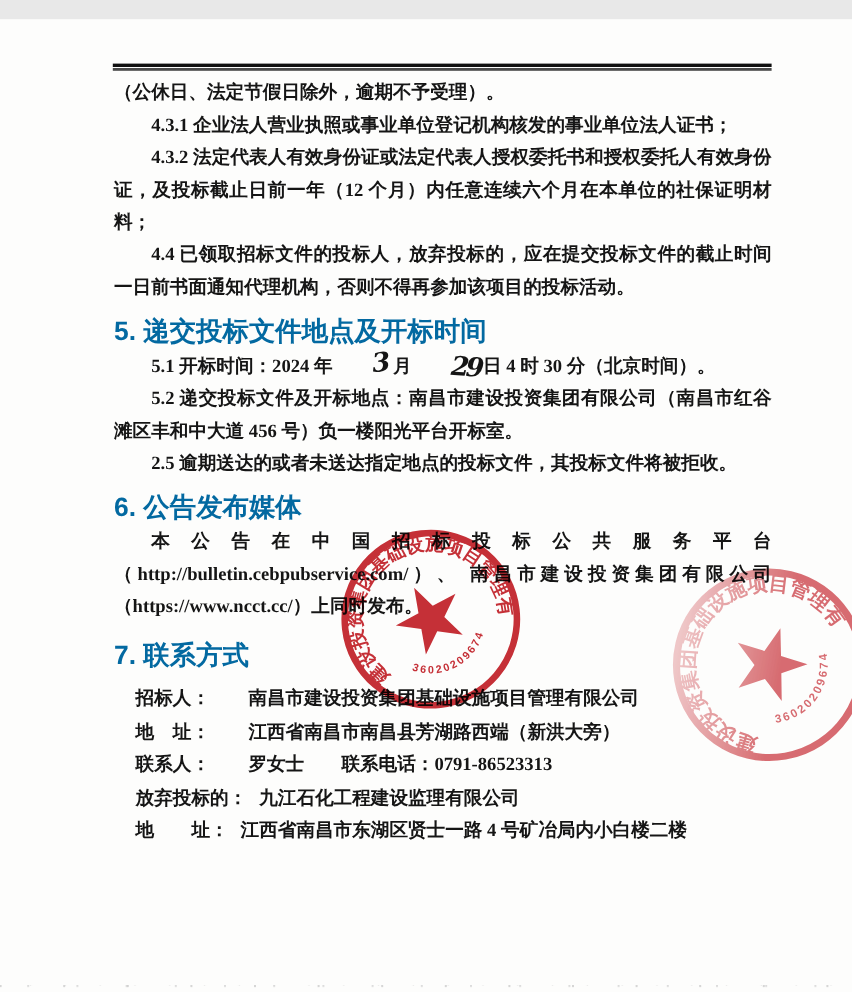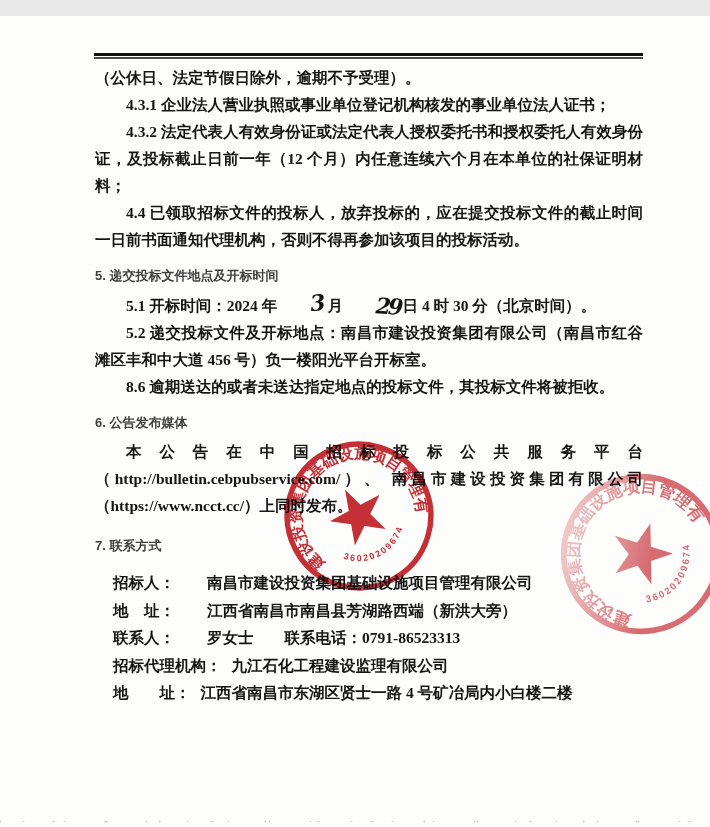--- a/index.html
+++ b/index.html
@@ -15,21 +15,21 @@
     background:linear-gradient(#101010 0 52%,#fdfdfc 52% 68%,#4a4a4a 68% 100%);
   }
   .content{
     position:absolute;left:95px;top:48px;width:548px;
     font-size:15.5px;font-weight:600;line-height:27px;text-align:justify;
   }
   .para{margin:0;text-indent:0;}
   .para.indent{text-indent:2em;}
   .sec-heading{
     margin:10px 0 2px 0;font-family:"Liberation Sans","DejaVu Sans",sans-serif;
-    font-size:13px;font-weight:700;color:#404040;line-height:26px;
+    font-size:22px;font-weight:700;color:#0369a1;line-height:26px;
   }
   .sec7-heading{margin-top:14px;}
   .s51{margin-top:3px;}
   .hand{
     display:inline-block;font-family:"DejaVu Serif",serif;font-style:italic;
     font-weight:700;font-size:22px;line-height:20px;
     transform:rotate(-6deg) translateY(1px);margin:0 2px;
   }
   .hand.day{transform:rotate(4deg) translateY(2px);letter-spacing:-3px;}
   .contact-rows{margin-top:10px;padding-left:18px;}
@@ -70,42 +70,42 @@
 
     <p class="para indent">4.3.1  企业法人营业执照或事业单位登记机构核发的事业单位法人证书；</p>
     <p class="para indent">4.3.2 法定代表人有效身份证或法定代表人授权委托书和授权委托人有效身份证，及投标截止日前一年（12 个月）内任意连续六个月在本单位的社保证明材料；</p>
     <p class="para indent">4.4  已领取招标文件的投标人，放弃投标的，应在提交投标文件的截止时间一日前书面通知代理机构，否则不得再参加该项目的投标活动。</p>
 
     <h2 class="sec-heading">5. 递交投标文件地点及开标时间</h2>
 
     <p class="para indent s51"><span>5.1 开标时间：2024 年</span><span class="hand">3</span><span>月</span><span class="hand day">29</span><span>日 4 时 30 分（北京时间）。</span></p>
 
     <p class="para indent">5.2 递交投标文件及开标地点：南昌市建设投资集团有限公司（南昌市红谷滩区丰和中大道 456 号）负一楼阳光平台开标室。</p>
-    <p class="para indent">8.6 逾期送达的或者未送达指定地点的投标文件，其投标文件将被拒收。</p>
+    <p class="para indent">2.5 逾期送达的或者未送达指定地点的投标文件，其投标文件将被拒收。</p>
 
     <h2 class="sec-heading">6. 公告发布媒体</h2>
     <p class="para indent">本公告在中国招标投标公共服务平台（http://bulletin.cebpubservice.com/）、 南昌市建设投资集团有限公司 （https://www.ncct.cc/）上同时发布。</p>
 
     <h2 class="sec-heading sec7-heading">7. 联系方式</h2>
 
     <div class="contact-rows">
       <p class="contact-row padded">
         <span class="label">招标人：</span>
           <span class="value">南昌市建设投资集团基础设施项目管理有限公司</span>
       </p>
       <p class="contact-row padded">
         <span class="label">地　址：</span>
           <span class="value">江西省南昌市南昌县芳湖路西端（新洪大旁）</span>
       </p>
       <p class="contact-row padded">
         <span class="label">联系人：</span>
           <span class="value">罗女士　　联系电话：0791-86523313</span>
       </p>
       <p class="contact-row">
-        <span class="label">招标代理机构：</span>
+        <span class="label">放弃投标的：</span>
           <span class="value">九江石化工程建设监理有限公司</span>
       </p>
       <p class="contact-row">
         <span class="label">地　　址：</span>
           <span class="value">江西省南昌市东湖区贤士一路 4 号矿冶局内小白楼二楼</span>
       </p>
     </div>
   </div>
 
   <div class="seal seal-1">

